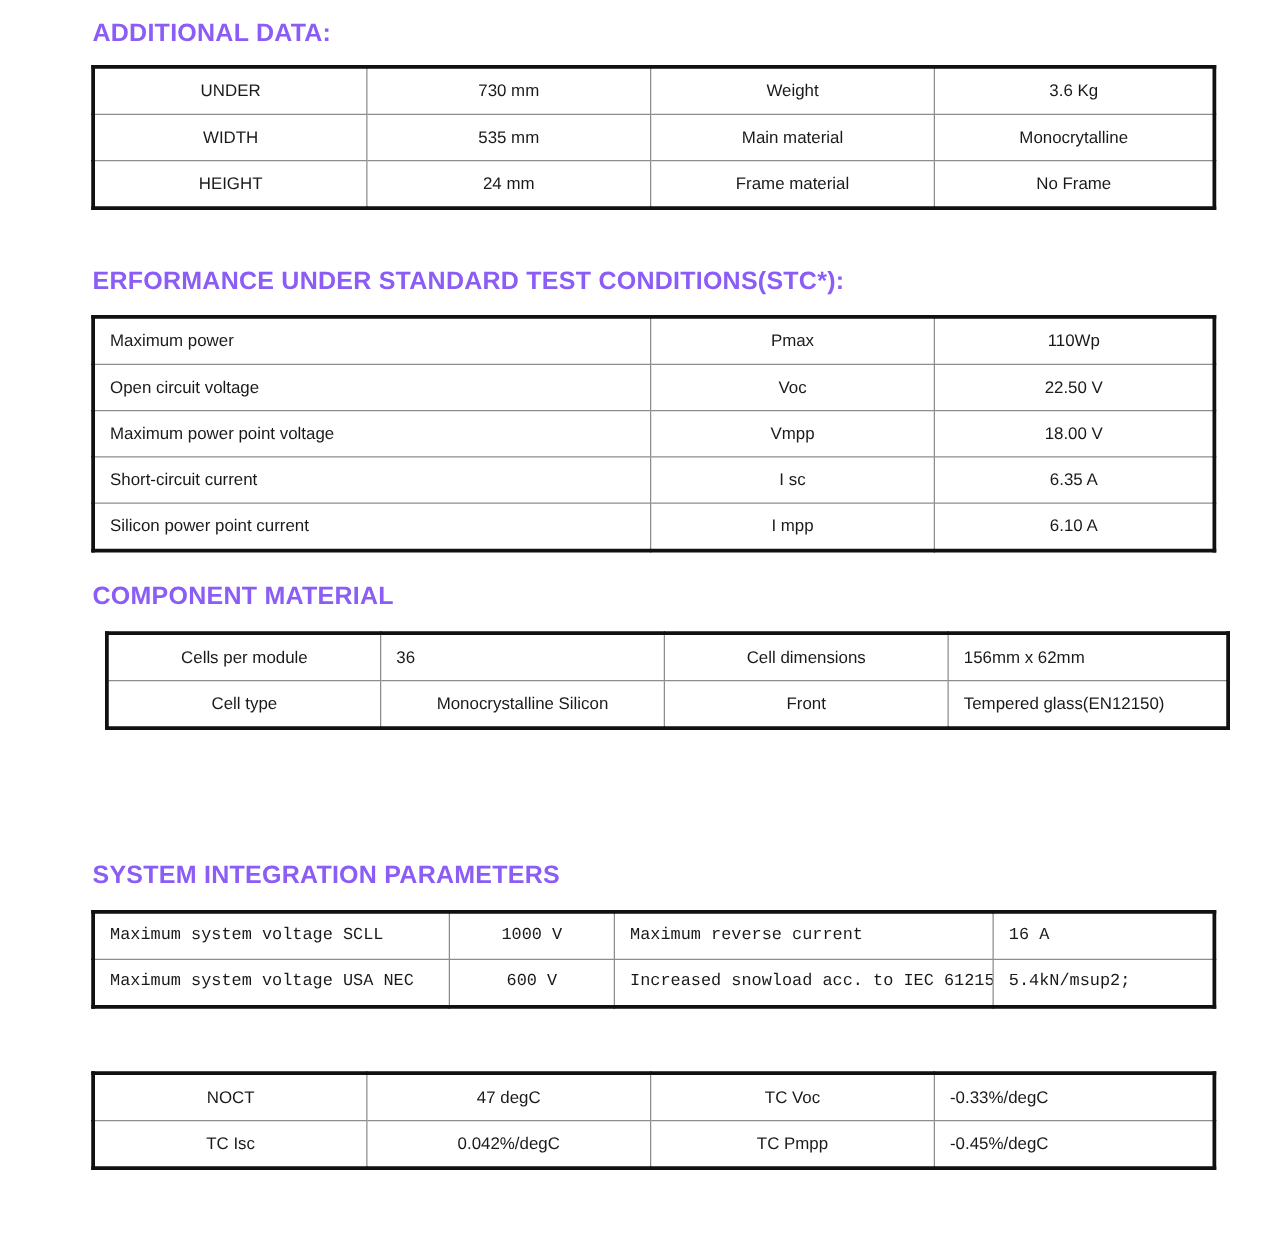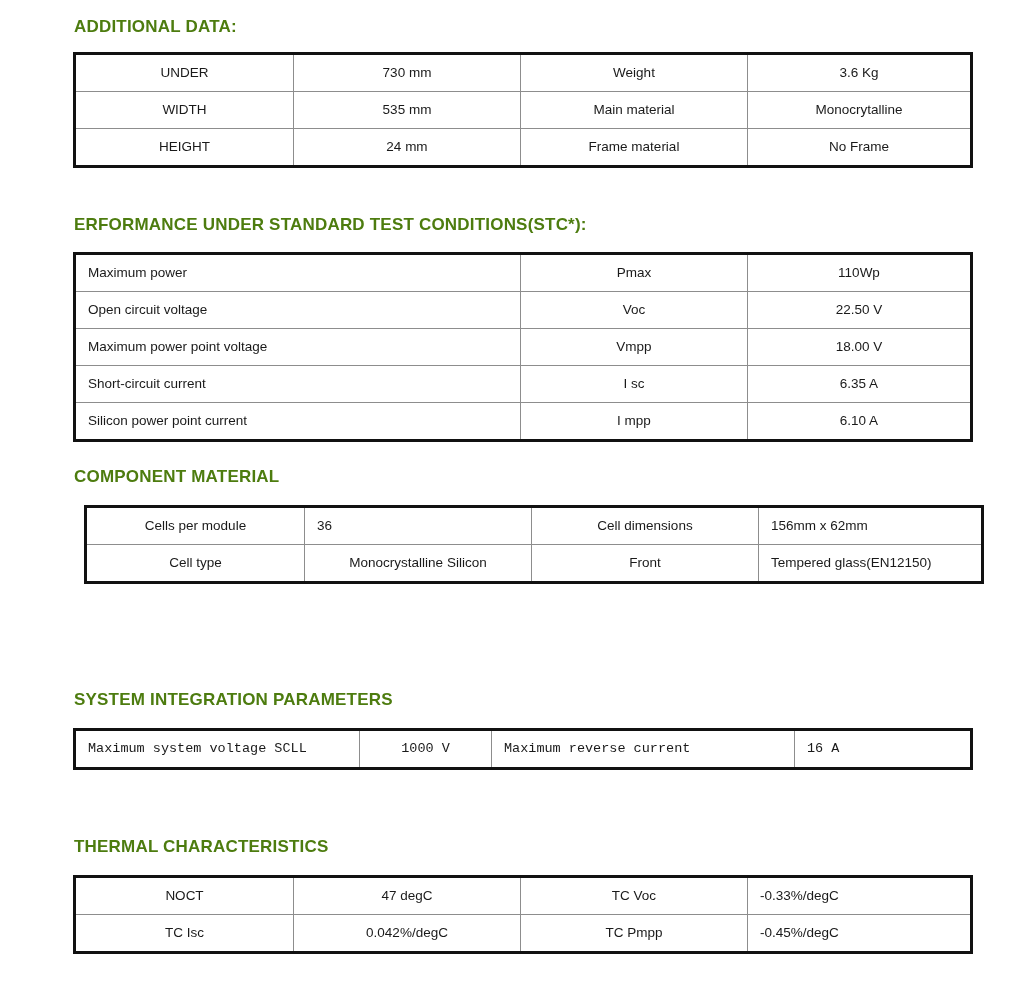--- a/index.html
+++ b/index.html
@@ -21,24 +21,24 @@
     box-sizing: border-box;
     overflow: hidden;
     background: #fff;
   }
   .section {
     position: absolute;
     left: 73px;
     width: 897px;
   }
   .section-title {
-    font-size: 17px;
+    font-size: 20px;
     font-weight: bold;
     letter-spacing: 0.2px;
-    color: #4d7c0f;
+    color: #8b5cf6;
     margin: 0 0 0 1px;
     line-height: 18px;
     white-space: nowrap;
   }
   table.spec {
     width: 897px;
     border-collapse: collapse;
     table-layout: fixed;
     border: 3px solid #111;
     background: #fff;
@@ -174,26 +174,31 @@
           <col style="width:303px">
           <col style="width:177px">
       </colgroup>
       <tbody>
         <tr>
           <td class="l">Maximum system voltage SCLL</td>
           <td class="c">1000 V</td>
           <td class="l">Maximum reverse current</td>
           <td class="l">16 A</td>
         </tr>
+        <tr>
+          <td class="l">Maximum system voltage USA NEC</td>
+          <td class="c">600 V</td>
+          <td class="l">Increased snowload acc. to IEC 61215</td>
+          <td class="l">5.4kN/msup2;</td>
+        </tr>
       </tbody>
     </table>
   </div>
 
   <div class="section" style="top:838px;">
-    <h2 class="section-title">THERMAL CHARACTERISTICS</h2>
     <table class="spec t5" style="margin-top:19px;">
       <colgroup>
         <col style="width:219px">
           <col style="width:227px">
           <col style="width:227px">
           <col style="width:224px">
       </colgroup>
       <tbody>
         <tr>
           <td class="c">NOCT</td>

